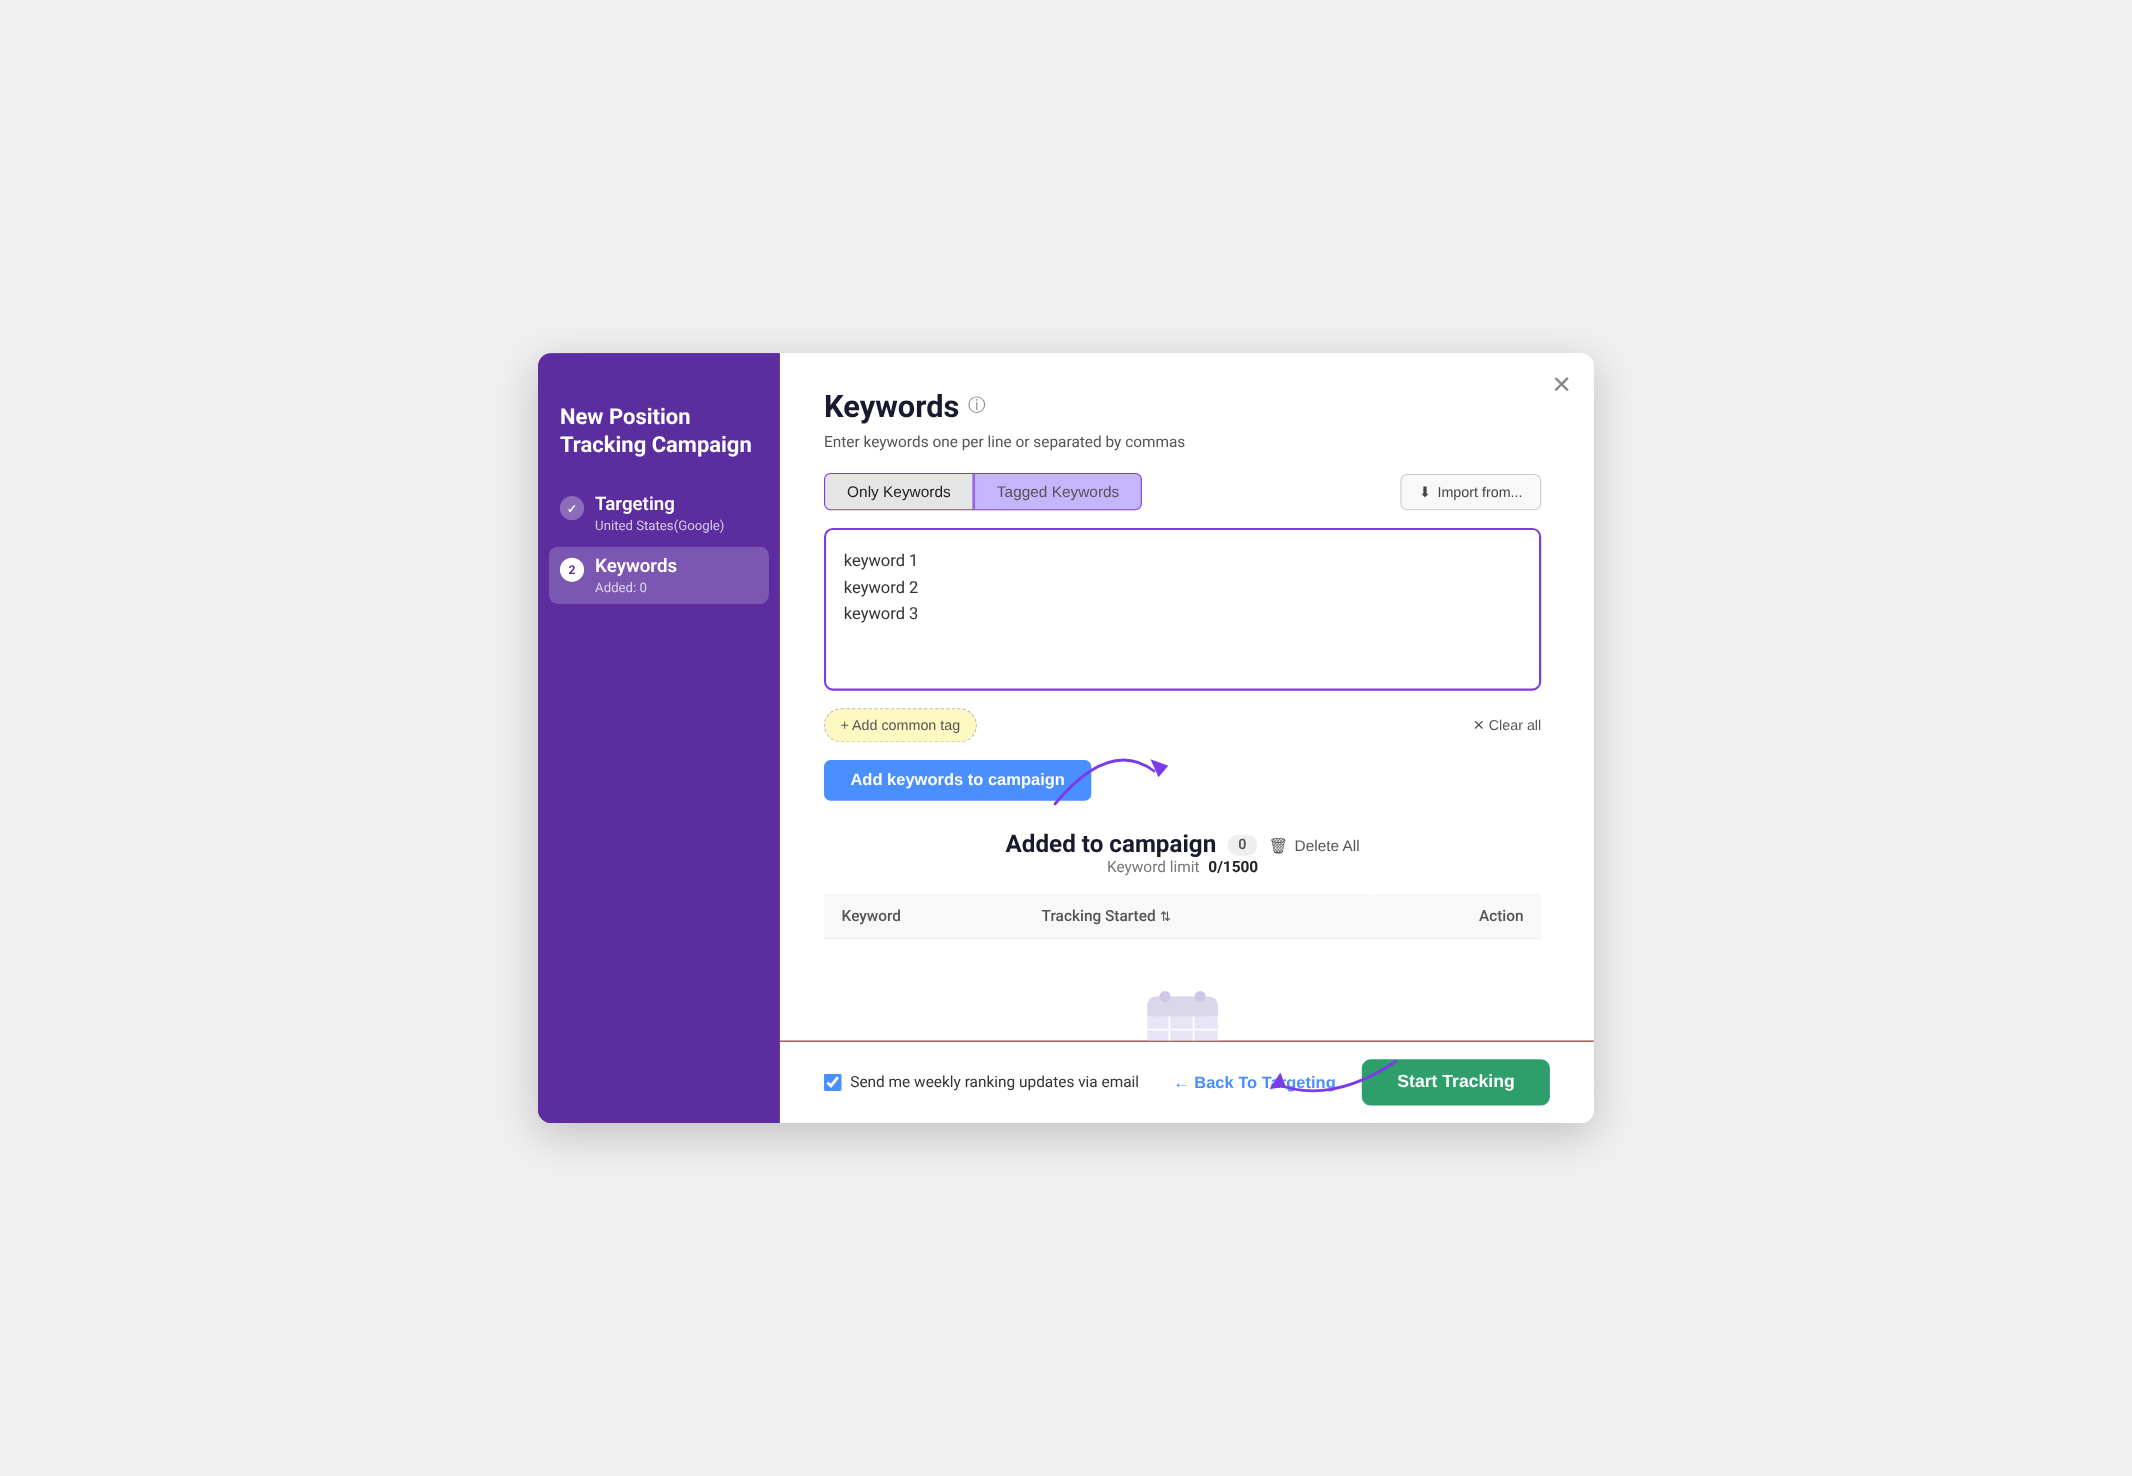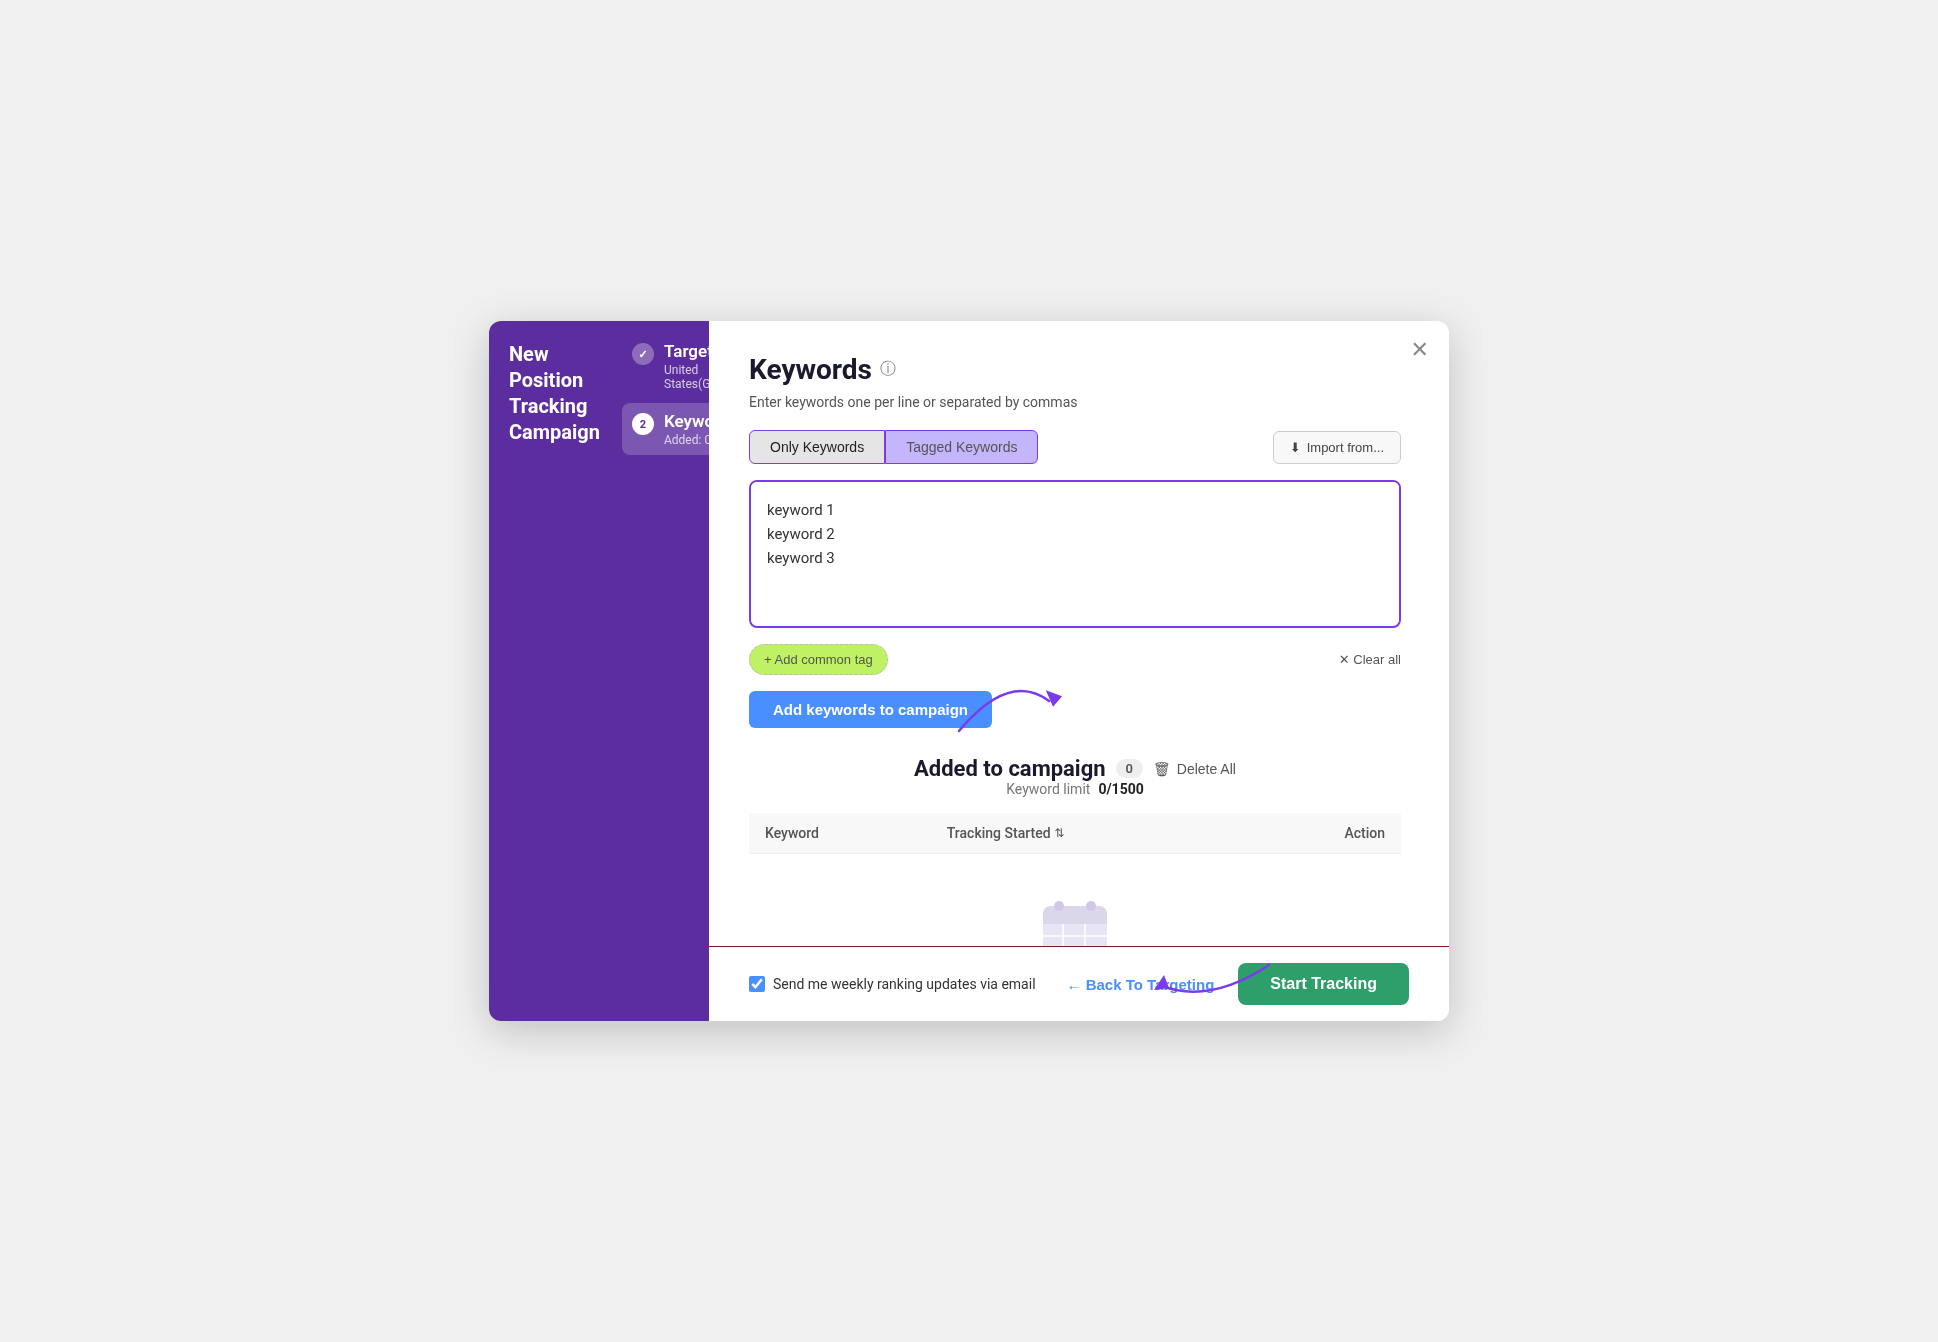--- a/index.html
+++ b/index.html
@@ -18,25 +18,25 @@
       background: white;
       border-radius: 12px;
       overflow: hidden;
       box-shadow: 0 10px 40px rgba(0,0,0,0.2);
       position: relative;
     }
     
     .sidebar {
       width: 220px;
       background: #5b2d9e;
-      padding: 20px 20px;
+      padding: 44px 20px;
       color: white;
       flex-shrink: 0;
       display: flex;
-      flex-direction: row;
+      flex-direction: column;
       gap: 32px;
     }
     .sidebar-title {
       font-size: 20px;
       font-weight: 700;
       color: white;
       line-height: 1.3;
     }
     .sidebar-steps {
       display: flex;
@@ -202,21 +202,21 @@
       justify-content: space-between;
       margin-bottom: 16px;
     }
     .add-tag-btn {
       display: flex;
       align-items: center;
       gap: 4px;
       padding: 7px 14px;
       border: 1.5px dashed #bbb;
       border-radius: 20px;
-      background: #bef264;
+      background: #fef9c3;
       font-size: 13px;
       color: #555;
       cursor: pointer;
     }
     .clear-all-btn {
       display: flex;
       align-items: center;
       gap: 4px;
       background: none;
       border: none;

